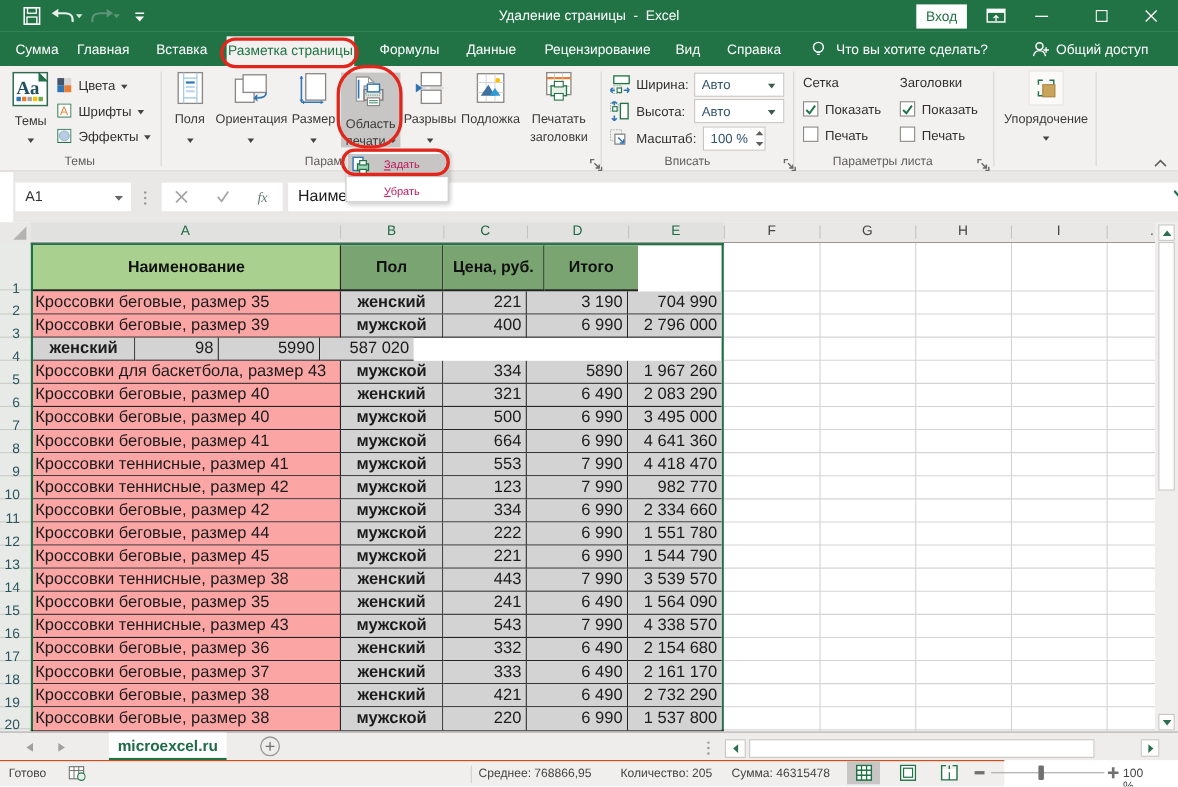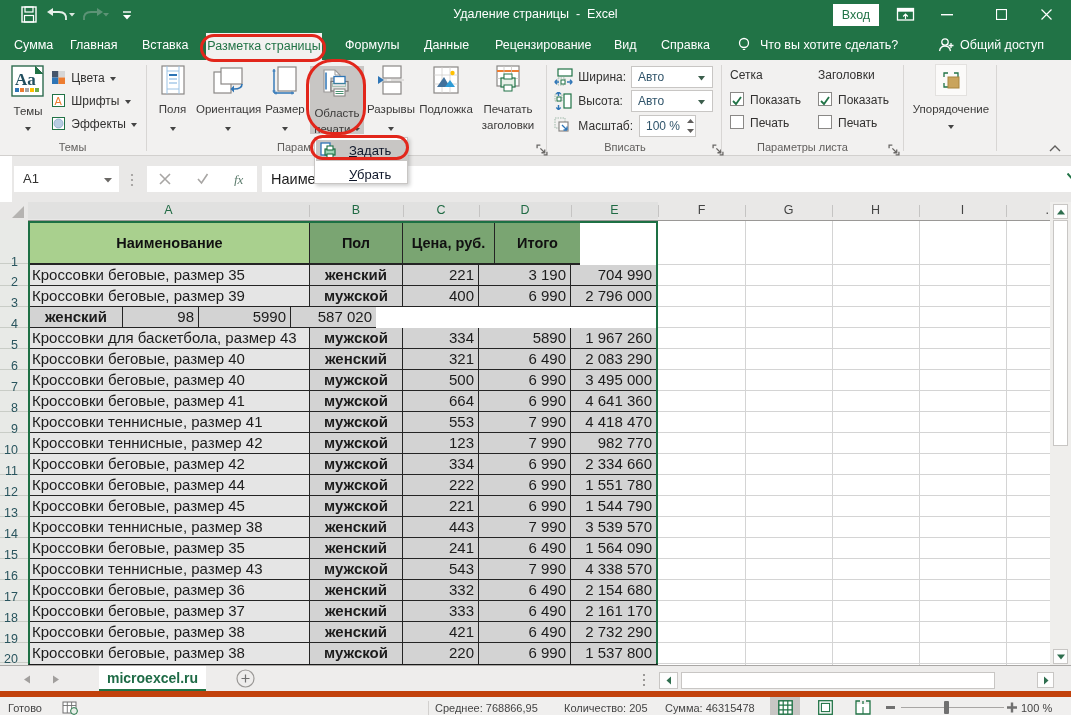--- a/index.html
+++ b/index.html
@@ -45,41 +45,41 @@
 #rowheads { position:absolute; left:0; top:220px; width:28px; height:445px; background:#e8eae7; }
 .rh { position:absolute; left:0; width:28px; text-align:right; font-size:12.5px; color:#29555e; padding-right:10px; border-bottom:1px solid #c9cdc7; }
 
 
 #gridbg { position:absolute; left:28px; top:221px; width:1023px; height:444px; background:#fff; }
 
 
 #seltable { position:absolute; left:28px; top:221px; border:2px solid #1d7044; border-bottom-color:#1a1a1a; width:630px; height:444px; }
 .grow { display:flex; height:21px; }
 .gc { border-right:1.5px solid #242424; border-bottom:1.5px solid #242424; font-size:15px; color:#1c1c1c; overflow:hidden; white-space:nowrap; line-height:20px; }
-.gc.a { width:280px; background:#e5e5e5; padding-left:2px; }
+.gc.a { width:280px; background:#fca5a5; padding-left:2px; }
 .gc.b { width:93px; background:#d3d3d3; }
 .gc.c { width:76px; background:#d3d3d3; }
 .gc.d { width:92px; background:#d3d3d3; }
 .gc.e { width:85px; background:#d3d3d3; }
 .cen { text-align:center;font-weight:bold; }
 .num { text-align:right; padding-right:4px; }
 .hdr .gc { font-weight:bold; font-size:14.5px; text-align:center; color:#111; display:flex; align-items:center; justify-content:center; border-bottom-width:2px; height:42px; }
 .hdr .gc.a { padding-left:0; }
 .grow:last-child .gc { border-bottom:none; }
 
 
 #vscroll { position:absolute; left:1050px; top:202px; width:21px; height:463px; background:#efeeec; }
 #tabstrip { position:absolute; left:0; top:665px; width:1071px; height:26px; background:#eeedec; border-top:1px solid #a9a7a5; }
 #sheettab { position:absolute; left:99px; top:0px; width:107px; height:25px; background:#fff; border-bottom:2px solid #217346; color:#1e6b46; font-weight:bold; font-size:14px; text-align:center; line-height:24px; }
-#statusbar { position:absolute; left:0; top:691px; width:1071px; height:24px; background:#f0efee; border-top:6px solid #c2410c; font-size:11px; color:#444; }
+#statusbar { position:absolute; left:0; top:691px; width:913px; height:24px; background:#f0efee; border-top:1px solid #c2410c; font-size:11px; color:#444; }
 .sitem { position:absolute; top:5px; }
 
 
 #menu { position:absolute; left:314px; top:137px; width:94px; height:47px; background:#fff; border:1px solid #c8c6c4; box-shadow:2px 2px 4px rgba(0,0,0,0.2); }
-.mitem { position:absolute; left:1px; width:92px; height:21px; font-size:13px; color:#0f172a; line-height:21px; }
+.mitem { position:absolute; left:1px; width:92px; height:21px; font-size:10px; color:#be185d; line-height:21px; }
 
 
 .oval { position:absolute; border:3px solid #e2261b; border-radius:50px/50px; }
 </style>
 </head>
 <body>
 <div id="app">
 
 <div id="titlebar">
   <svg class="abs" style="left:20px;top:6px" width="120" height="18" viewBox="0 0 120 18">

